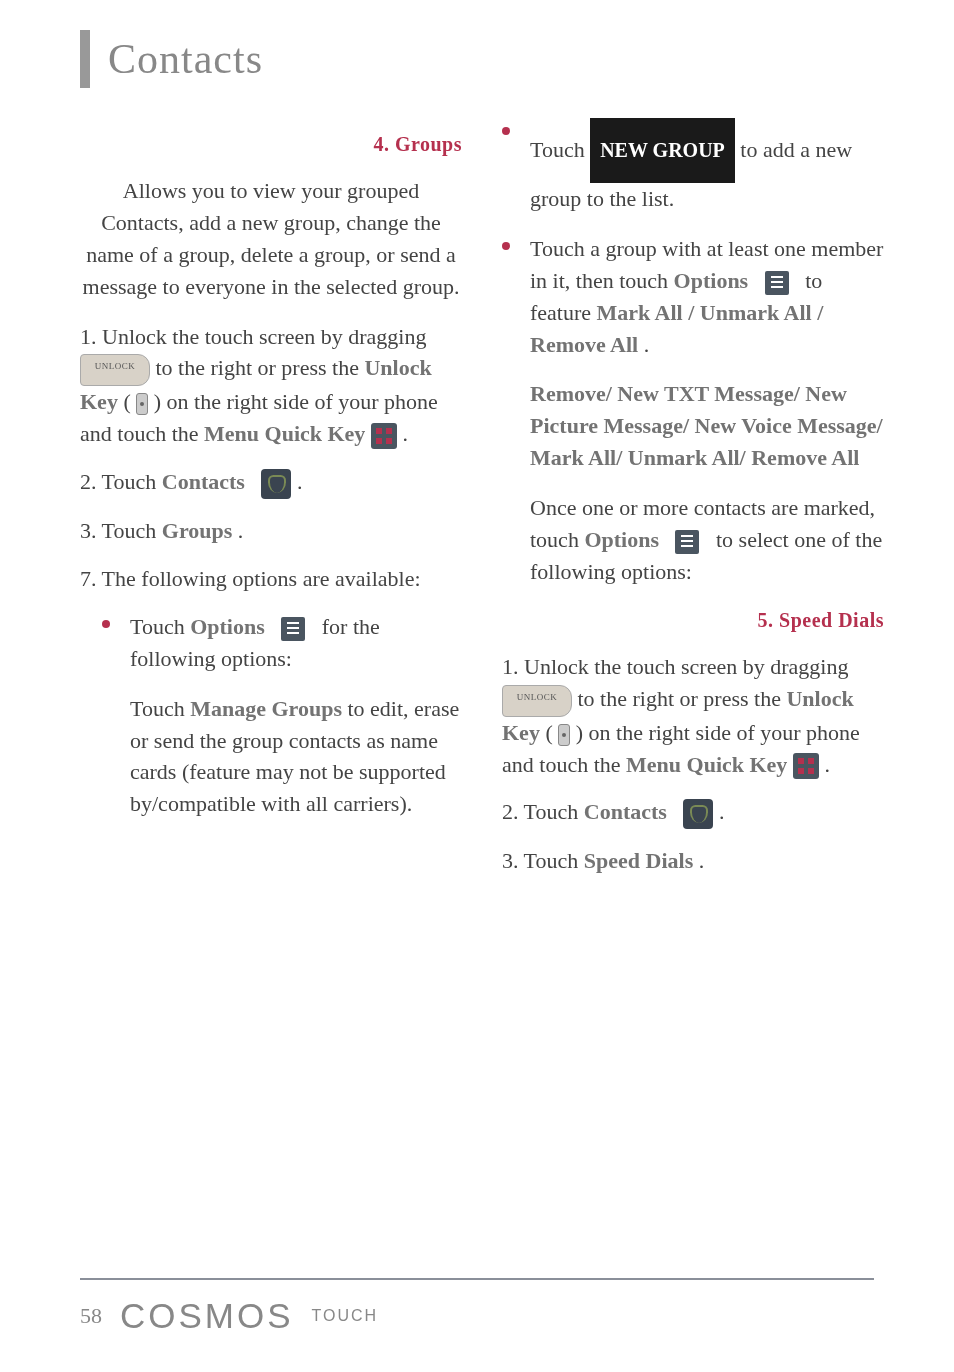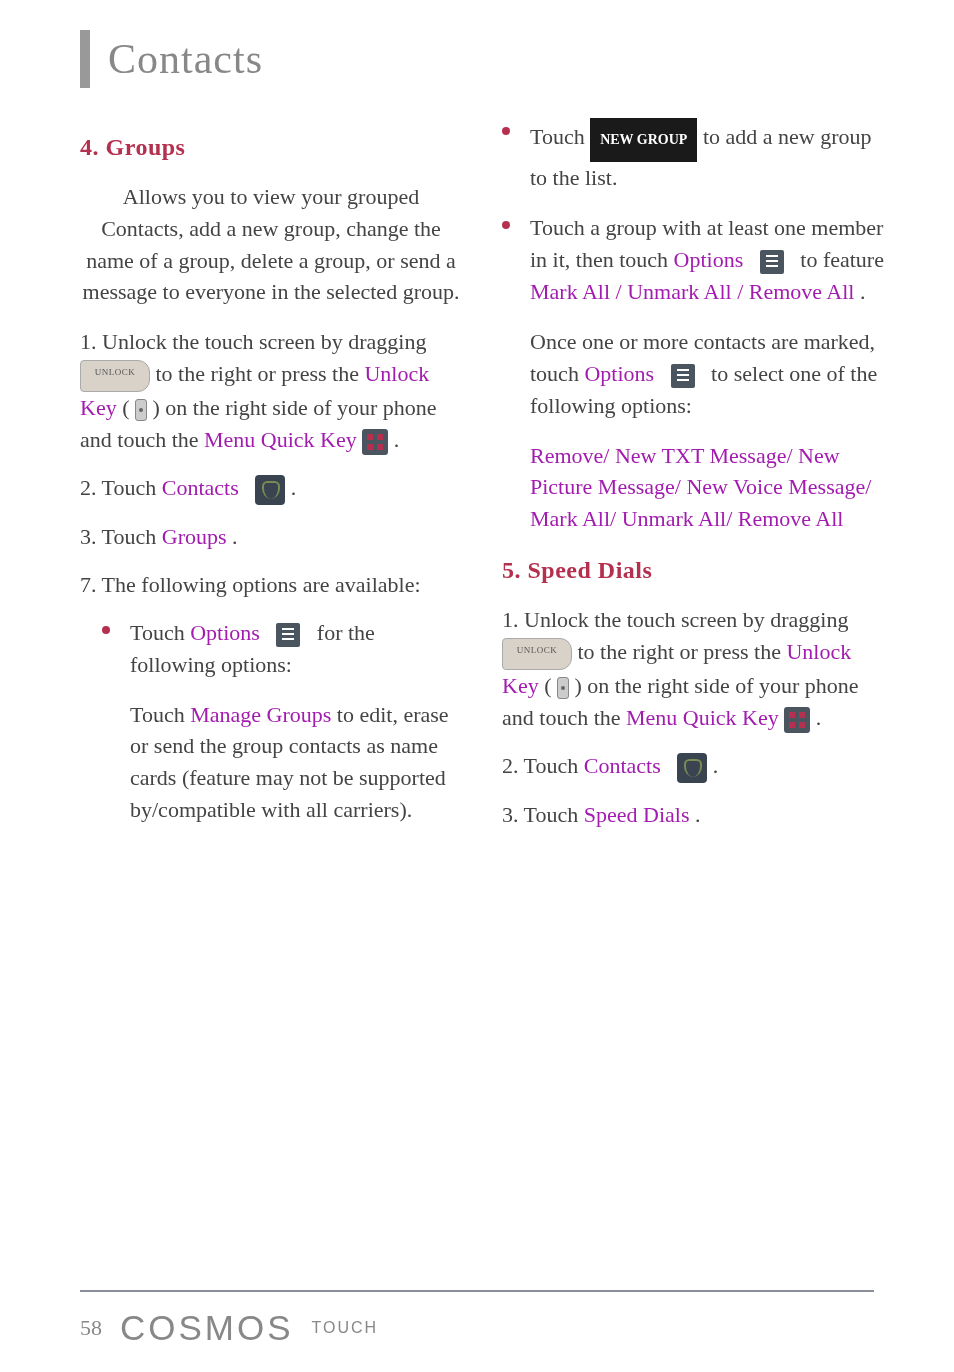--- a/index.html
+++ b/index.html
@@ -3,44 +3,44 @@
 <meta charset="utf-8">
 <style>
   * { box-sizing: border-box; margin: 0; padding: 0; }
   html, body { width: 954px; height: 1372px; background: #fff; font-family: Georgia, 'Times New Roman', serif; color: #333; }
   .page { width: 954px; height: 1372px; padding: 30px 70px 40px 80px; position: relative; }
   .header { display: flex; align-items: stretch; margin-bottom: 30px; }
   .header-bar { width: 10px; background: #999; margin-right: 18px; height: 58px; }
   .header-title { font-size: 42px; color: #888; font-weight: normal; letter-spacing: 1px; line-height: 58px; }
   .columns { display: flex; gap: 40px; }
   .col { flex: 1; font-size: 22px; line-height: 1.45; color: #444; }
-  .section-heading { color: #b5304e; font-size: 24px; font-weight: bold; margin: 12px 0 16px 0; letter-spacing: 0.5px; }
+  .section-heading { color: #b5304e; font-size: 20px; font-weight: bold; margin: 12px 0 16px 0; letter-spacing: 0.5px; text-align: right; }
   p.body { margin-bottom: 18px; text-align: center; }
   .step { margin-bottom: 16px; padding-left: 0; }
-  .bold { font-weight: normal; color: #a21caf; }
+  .bold { font-weight: bold; color: #737373; }
   .bullet-item { position: relative; padding-left: 50px; margin-bottom: 18px; }
   .bullet-dot { position: absolute; left: 22px; top: 9px; width: 8px; height: 8px; border-radius: 50%; background: #b5304e; }
   .sub-block { padding-left: 50px; margin-bottom: 18px; }
   .col2-bullet { position: relative; padding-left: 28px; margin-bottom: 18px; }
   .col2-dot { position: absolute; left: 0; top: 9px; width: 8px; height: 8px; border-radius: 50%; background: #b5304e; }
   .col2-sub { padding-left: 28px; margin-bottom: 18px; }
   .icon-options, .icon-contacts, .icon-menu, .icon-unlock, .icon-unlock-key {
     display: inline-block; vertical-align: middle;
   }
   .icon-options { width: 24px; height: 24px; background: #4a5560; position: relative; border-radius: 2px; }
   .icon-options::before { content: ""; position: absolute; left: 6px; top: 5px; width: 12px; height: 2px; background: #fff; box-shadow: 0 5px 0 #fff, 0 10px 0 #fff; }
   .icon-contacts { width: 30px; height: 30px; background: #3a4450; border-radius: 4px; position: relative; }
   .icon-contacts::before { content: ""; position: absolute; left: 7px; top: 6px; width: 14px; height: 16px; border: 2px solid #7a8a55; border-radius: 6px 6px 10px 10px / 6px 6px 12px 12px; border-bottom: none; }
   .icon-menu { width: 26px; height: 26px; background: #4a5560; border-radius: 3px; position: relative; }
   .icon-menu::before { content: ""; position: absolute; left: 5px; top: 5px; width: 6px; height: 6px; background: #b5304e; box-shadow: 10px 0 0 #b5304e, 0 10px 0 #b5304e, 10px 10px 0 #b5304e; }
   .icon-unlock { width: 70px; height: 32px; background: #d8d2c8; border: 1px solid #aaa; border-radius: 4px 12px 12px 4px; position: relative; font-size: 9px; text-align: center; line-height: 22px; color: #555; letter-spacing: 0.5px; }
   .icon-unlock-key { width: 12px; height: 22px; background: #ccc; border: 1px solid #888; border-radius: 3px; position: relative; }
   .icon-unlock-key::before { content: ""; position: absolute; left: 3px; top: 8px; width: 4px; height: 4px; background: #666; border-radius: 50%; }
-  .new-group-btn { display: inline-block; background: #1a1a1a; color: #fff; font-weight: bold; padding: 12px 10px; font-size: 14px; vertical-align: baseline; }
-  .footer { position: absolute; bottom: 24px; left: 80px; right: 80px; }
+  .new-group-btn { display: inline-block; background: #1a1a1a; color: #fff; font-weight: bold; padding: 18px 10px; font-size: 20px; vertical-align: baseline; }
+  .footer { position: absolute; bottom: 36px; left: 80px; right: 80px; }
   .footer-rule { border: none; border-top: 2px solid #8a8f99; margin-bottom: 16px; }
   .footer-line { display: flex; align-items: center; gap: 18px; color: #888; }
   .page-num { font-size: 22px; color: #888; }
   .brand { font-family: Arial, sans-serif; font-size: 35px; letter-spacing: 3px; color: #888; font-weight: 300; }
   .brand-sub { font-family: Arial, sans-serif; font-size: 16px; letter-spacing: 2px; color: #888; }
 </style>
 </head>
 <body>
 
 <div class="page">
@@ -119,30 +119,30 @@
         <span>Touch a group with at least one member in it, then touch </span>
         <span class="bold">Options</span>
         <span>&nbsp;</span>
         <span class="icon-options"></span>
         <span>&nbsp;</span>
         <span> to feature </span>
         <span class="bold">Mark All / Unmark All / Remove All</span>
         <span>.</span>
       </div>
 
+      <div class="col2-sub bold">Remove/ New TXT Message/ New Picture Message/ New Voice Message/ Mark All/ Unmark All/ Remove All</div>
+
       <div class="col2-sub">
         <span>Once one or more contacts are marked, touch </span>
         <span class="bold">Options</span>
         <span>&nbsp;</span>
         <span class="icon-options"></span>
         <span>&nbsp;</span>
         <span> to select one of the following options:</span>
       </div>
-
-      <div class="col2-sub bold">Remove/ New TXT Message/ New Picture Message/ New Voice Message/ Mark All/ Unmark All/ Remove All</div>
 
       <div class="section-heading">5. Speed Dials</div>
 
 
       <p class="step">
         <span>1. Unlock the touch screen by dragging </span>
         <span class="icon-unlock">UNLOCK</span>
         <span> to the right or press the </span>
         <span class="bold">Unlock Key</span>
         <span> ( </span>

